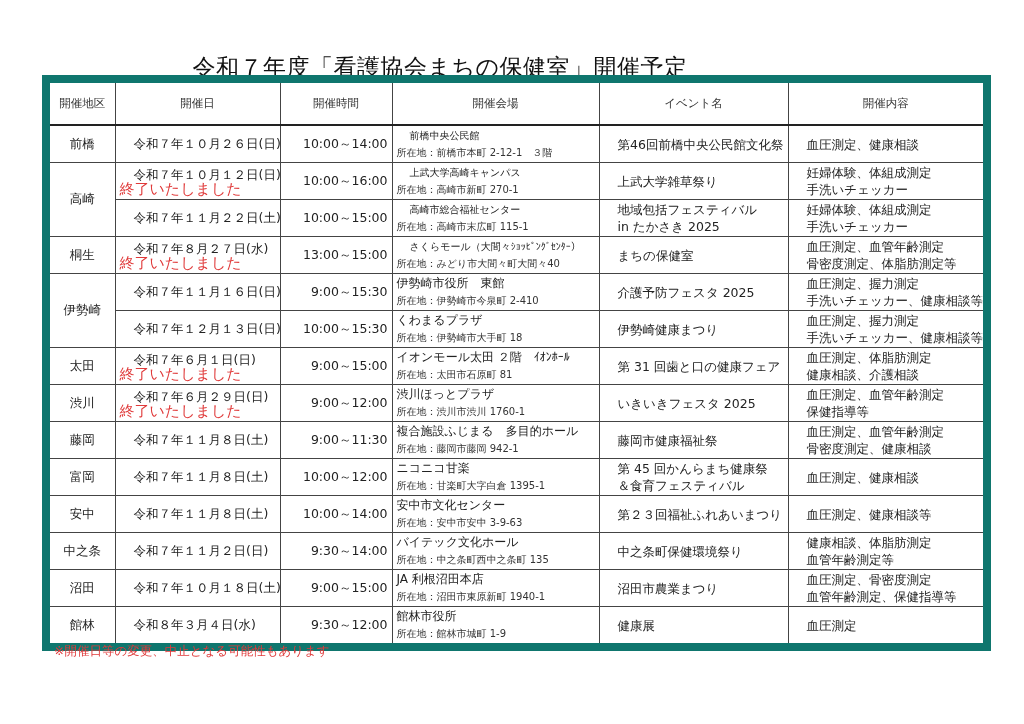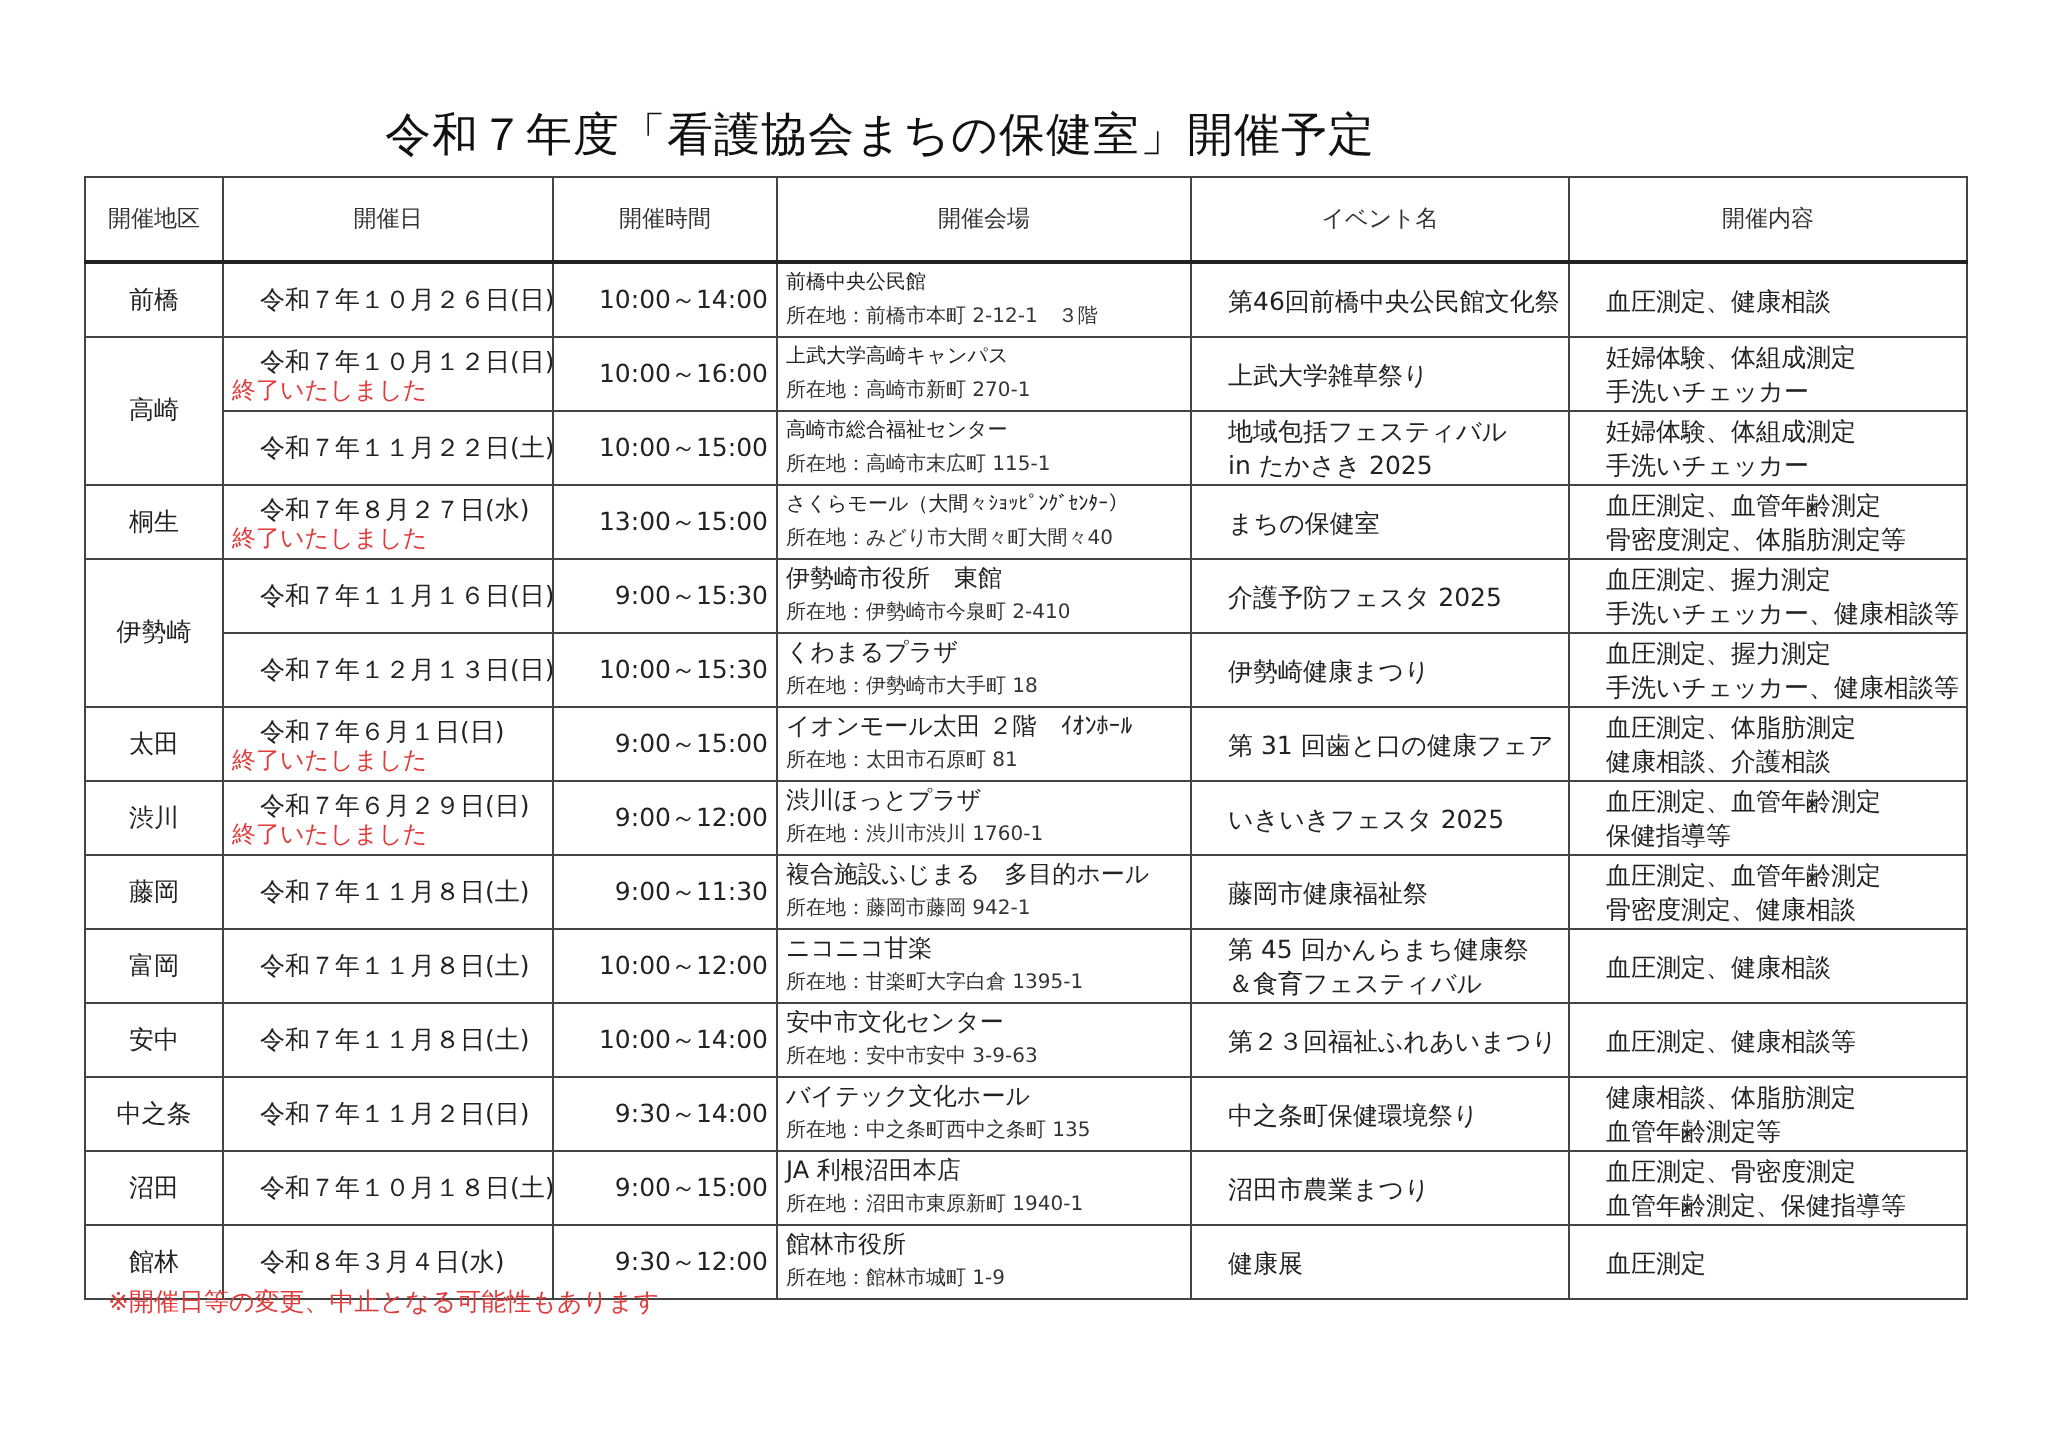--- a/index.html
+++ b/index.html
@@ -1,33 +1,33 @@
 <!DOCTYPE html>
 <html><head>
 <meta charset="utf-8">
 <style>
   html, body { margin: 0; padding: 0; background: #ffffff; }
   body { width: 1024px; height: 724px; position: relative; overflow: hidden;
          font-family: "DejaVu Sans", "Liberation Sans", sans-serif; color: #222; }
   .title { position: absolute; left: 0; width: 880px; top: 52px; text-align: center;
            font-size: 23px; letter-spacing: 0.5px; color: #111; }
-  table.sched { position: absolute; left: 42px; top: 88px; width: 941px;
-                border-collapse: collapse; border: 1px solid #0f766e; table-layout: fixed; }
+  table.sched { position: absolute; left: 42px; top: 75px; width: 941px;
+                border-collapse: collapse; border: 8px solid #0f766e; table-layout: fixed; }
   table.sched td, table.sched th { border: 1px solid #444; padding: 0 4px; font-weight: normal;
                 vertical-align: middle; overflow: hidden; white-space: nowrap; }
   table.sched th { height: 41px; font-size: 11.5px; text-align: center; color: #333; }
   table.sched tr.hdr { border-bottom: 2px solid #222; }
   table.sched td { height: 36px; font-size: 12.5px; }
   td.area { text-align: center; font-size: 12.5px; margin-left: 13px; }
   td.date { padding-left: 6px; line-height: 16px; }
-  td.date .done { display: block; color: #e03a3a; font-size: 12px; line-height: 12px; }
+  td.date .done { display: block; color: #e03a3a; font-size: 15px; line-height: 12px; }
   td.time { text-align: right; padding-right: 8px; font-size: 13px; margin-left: 24px; }
   td.venue { line-height: 17px; }
   td.venue .vname { display: block; font-size: 12px; }
-  td.venue .vname.small { font-size: 10px; }
+  td.venue .vname.small { font-size: 10px; margin-left: 13px; }
   td.venue .vaddr { display: block; font-size: 10px; color: #333; }
   td.event { line-height: 17px; padding-left: 6px; }
   td.content { line-height: 17px; padding-left: 6px; }
   .line { display: block; margin-left: 14px; }
   .note { position: absolute; left: 54px; top: 643px; font-size: 12.5px; color: #e03a3a; }
 </style>
 </head>
 <body>
 
 <div class="title">令和７年度「看護協会まちの保健室」開催予定</div>

